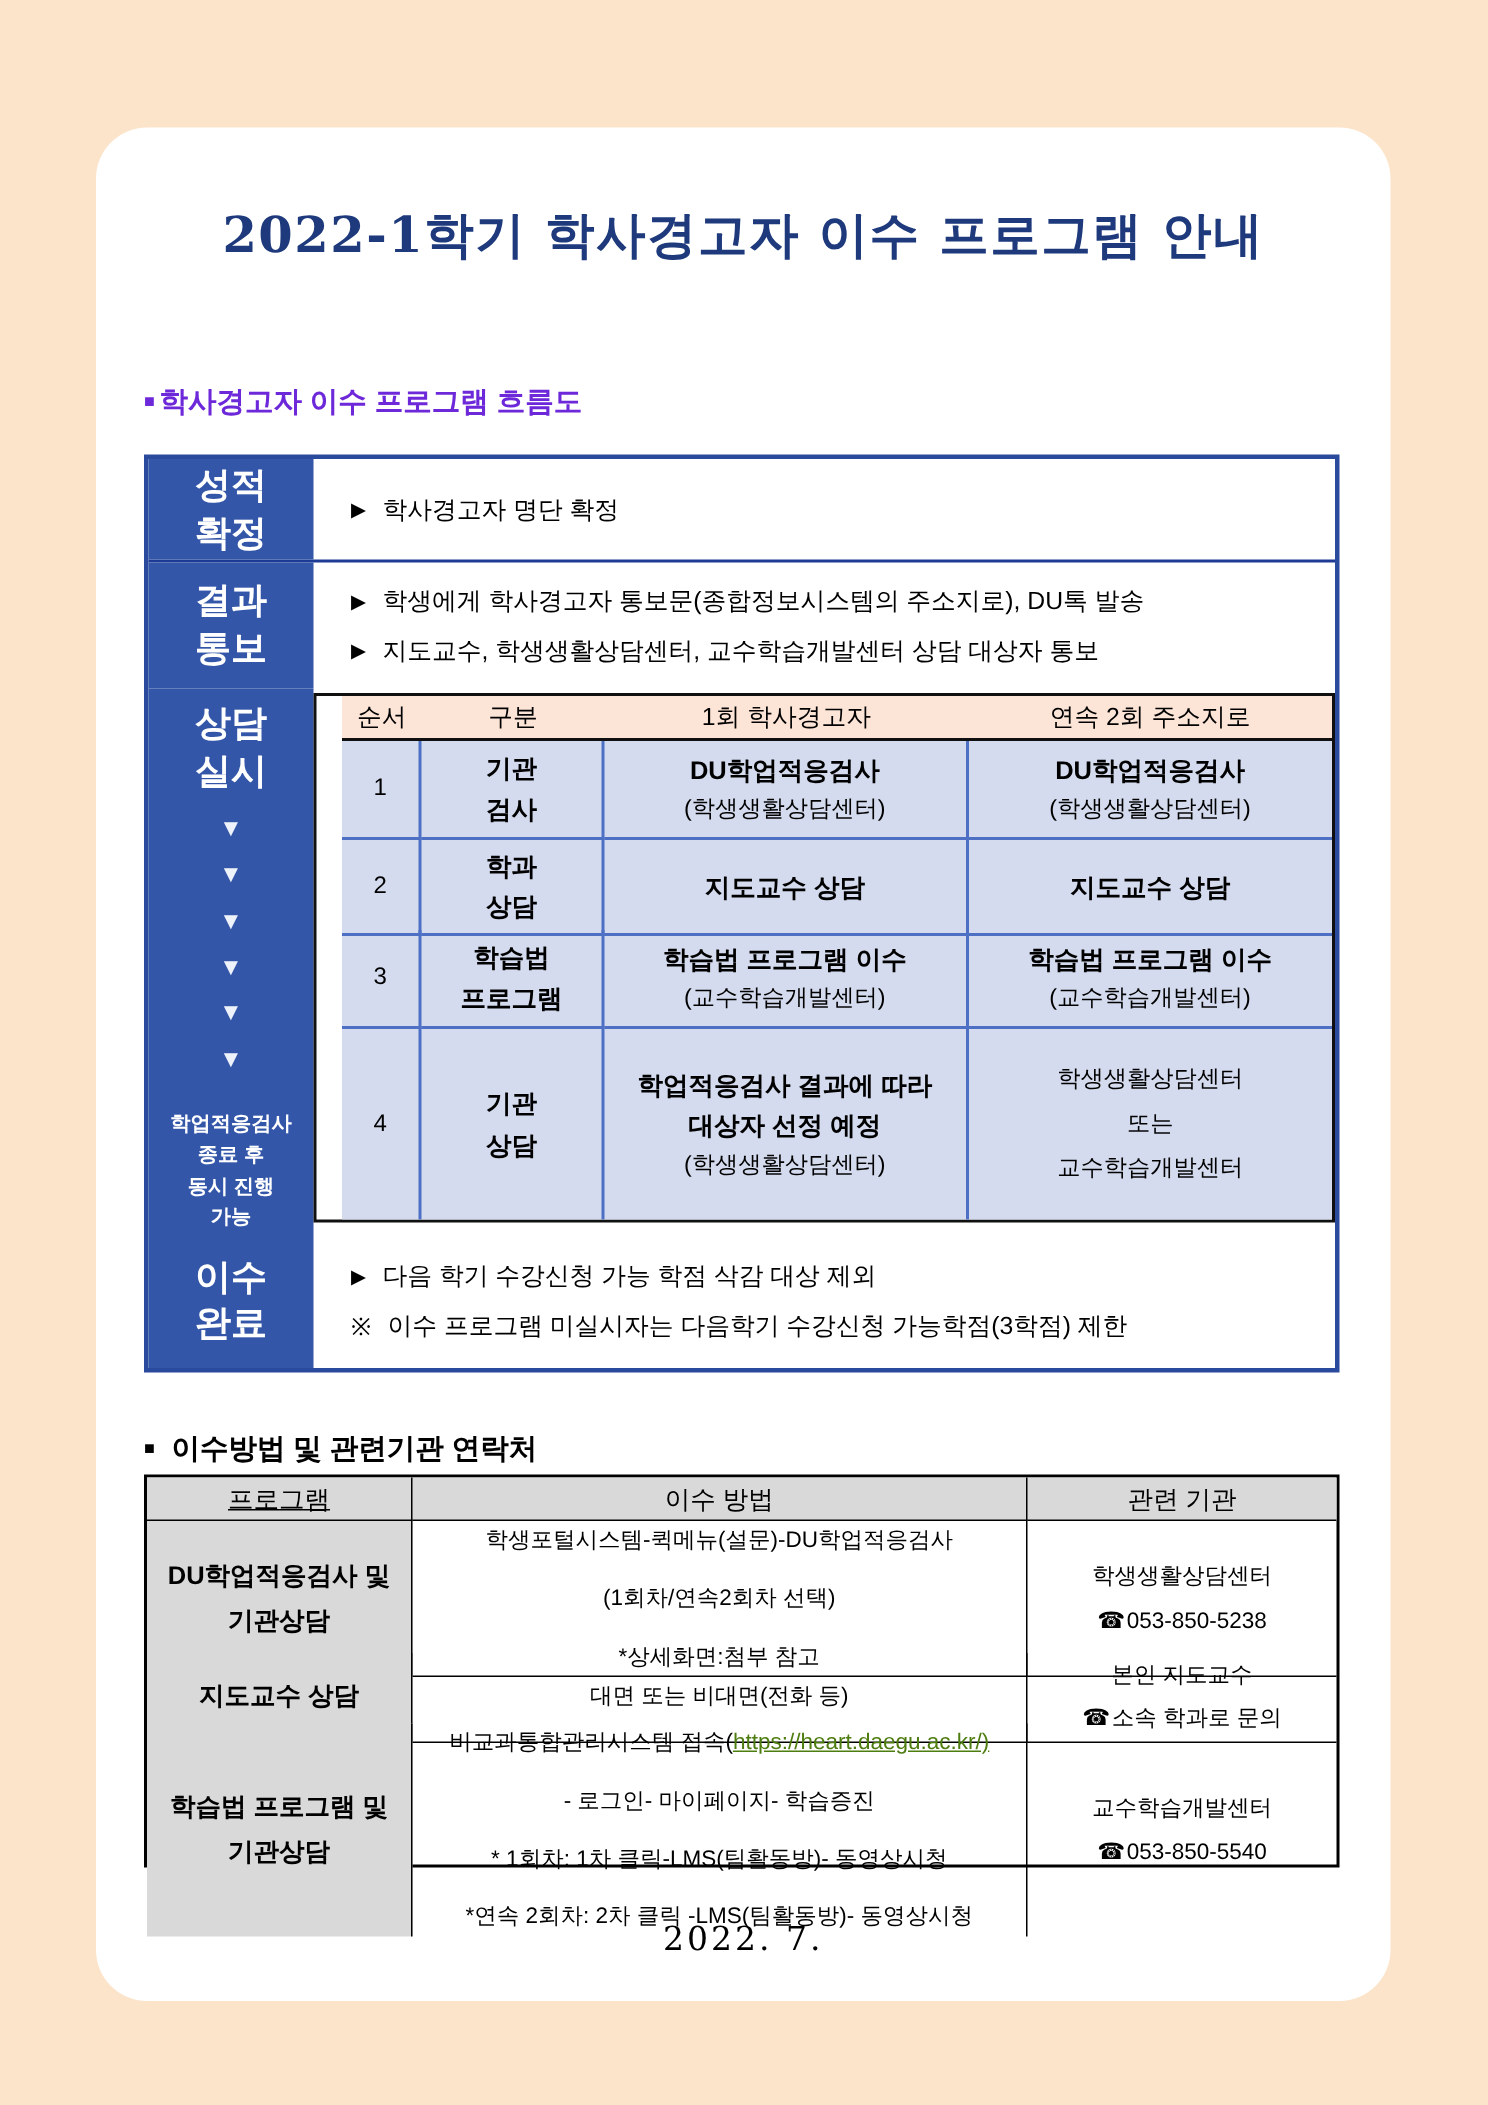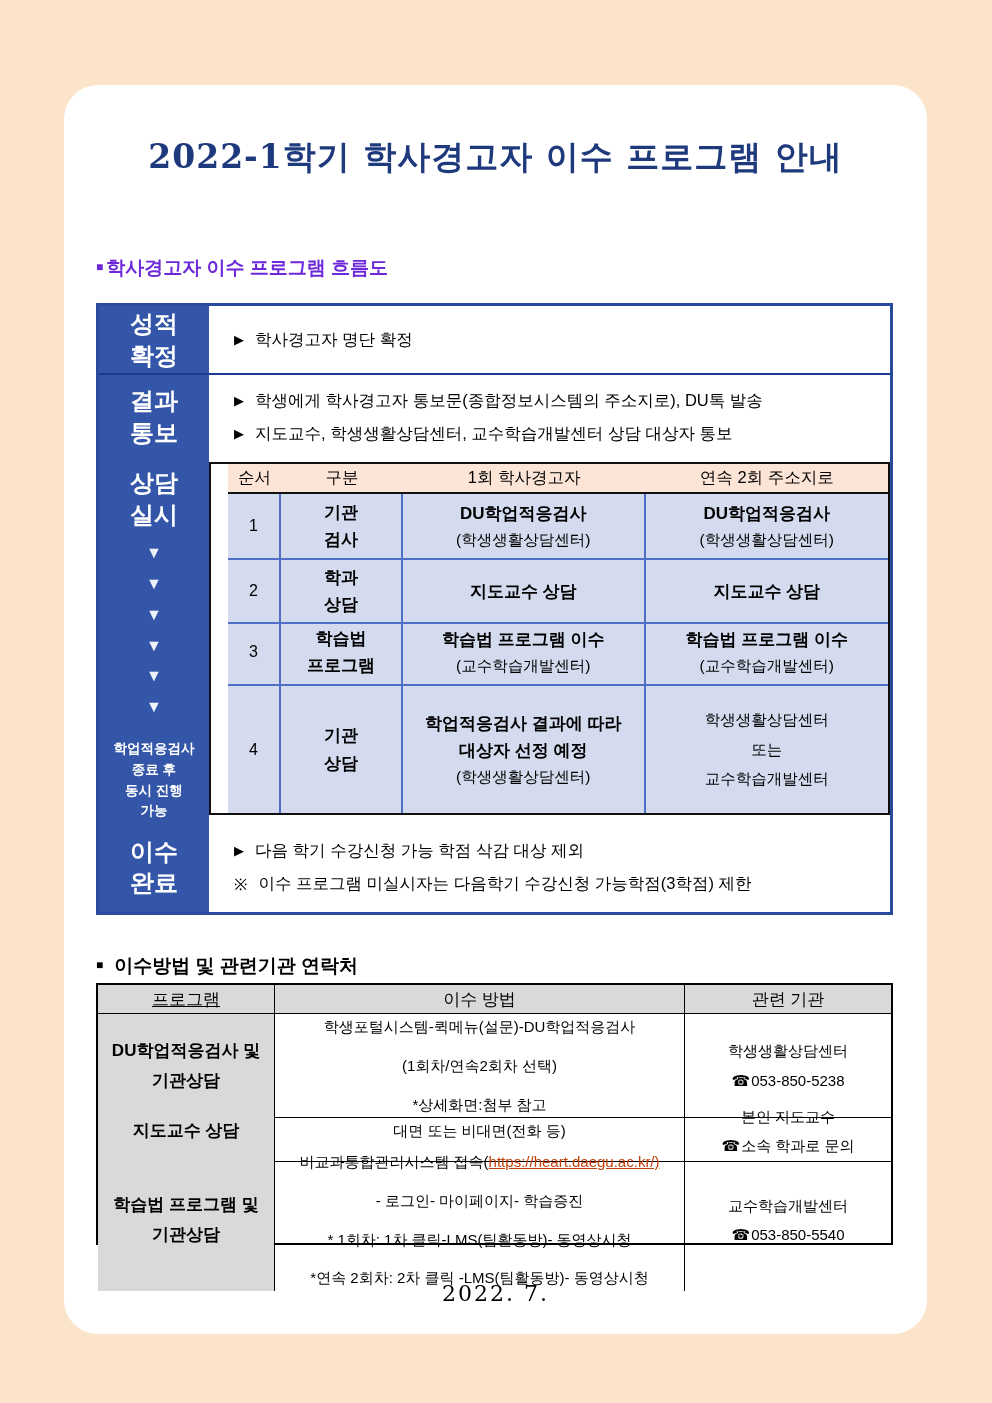--- a/index.html
+++ b/index.html
@@ -97,21 +97,21 @@
   }
   .crow .ccell:last-child { border-right:none; }
   .crow.last .ccell { border-bottom:none; }
   .chead .ccell { flex-direction:row; }
   .underlined { text-decoration:underline; }
   .prog { background:#d9d9d9; font-weight:bold; font-size:17px; line-height:1.75;align-items:center; }
   .method { font-size:15px; line-height:1.72;gap:13px; }
   .org { font-size:15px; line-height:1.95; }
   .phone-line { white-space:nowrap; }
   .phone-glyph { font-size:15px; margin-right:1px; }
-  .link { color:#c2410c; text-decoration:underline; cursor:pointer; }
+  .link { color:#4d7c0f; text-decoration:underline; cursor:pointer; }
   
   .footer {
     position:absolute; top:1196px; left:0; width:100%; text-align:center;
     font-family:"DejaVu Serif", serif; font-size:22px; letter-spacing:2px;
   }
 </style>
 </head>
 <body>
 
 <div class="card">

